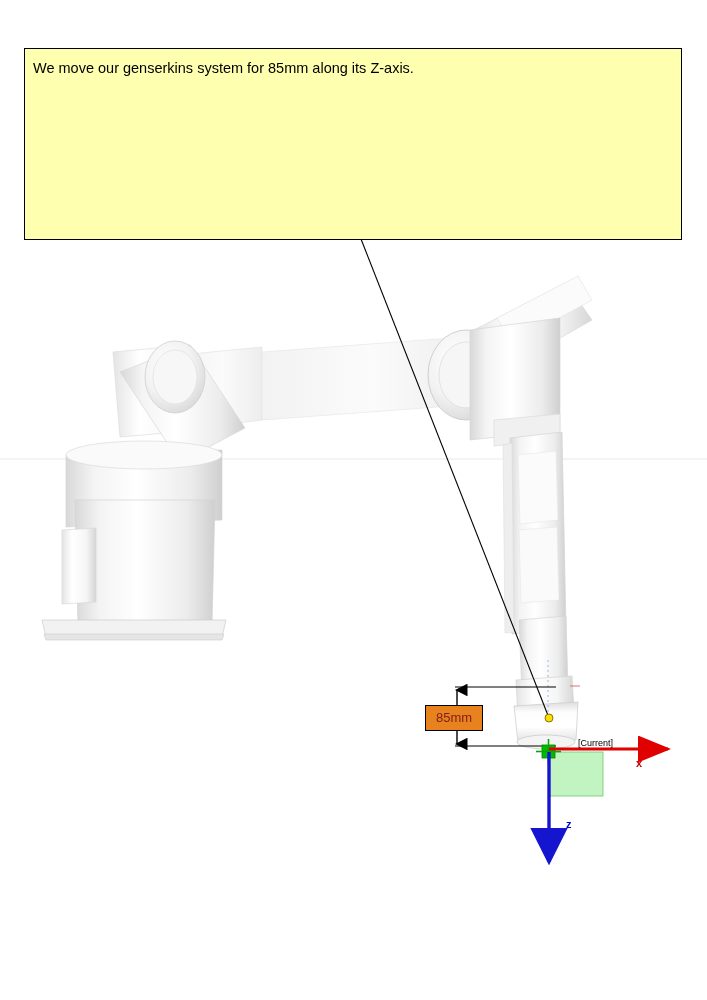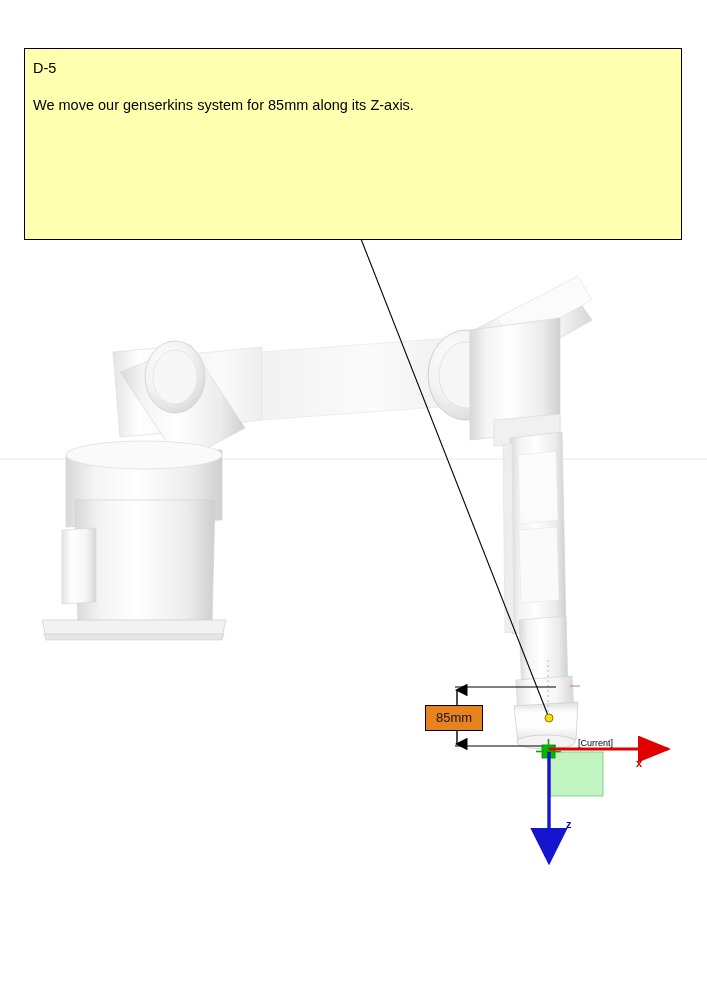--- a/index.html
+++ b/index.html
@@ -64,21 +64,21 @@
   
   #dim-label {
     position: absolute;
     left: 425px;
     top: 705px;
     width: 58px;
     height: 26px;
     background: #e8821e;
     border: 1px solid #000000;
     box-sizing: border-box;
-    color: #0f172a;
+    color: #7f1d1d;
     font-size: 13px;
     text-align: center;
     line-height: 24px;
   }
 
   
   #label-current {
     position: absolute;
     left: 578px;
     top: 738px;
@@ -228,17 +228,16 @@
 
     <line x1="549" y1="752" x2="549" y2="862" stroke="#1515d0" stroke-width="3.4" marker-end="url(#arrBlue)"></line>
   </svg>
 
   <div id="dim-label">85mm</div>
   <div id="label-current">[Current]</div>
   <div id="label-x">x</div>
   <div id="label-z">z</div>
 
   <div id="note-box">
-    <div class="line" id="note-title">D-5</div>
     <div class="line" id="note-p1">We move our genserkins system for 85mm along its Z-axis.</div>
   </div>
 
 </div>
 
 </body></html>

